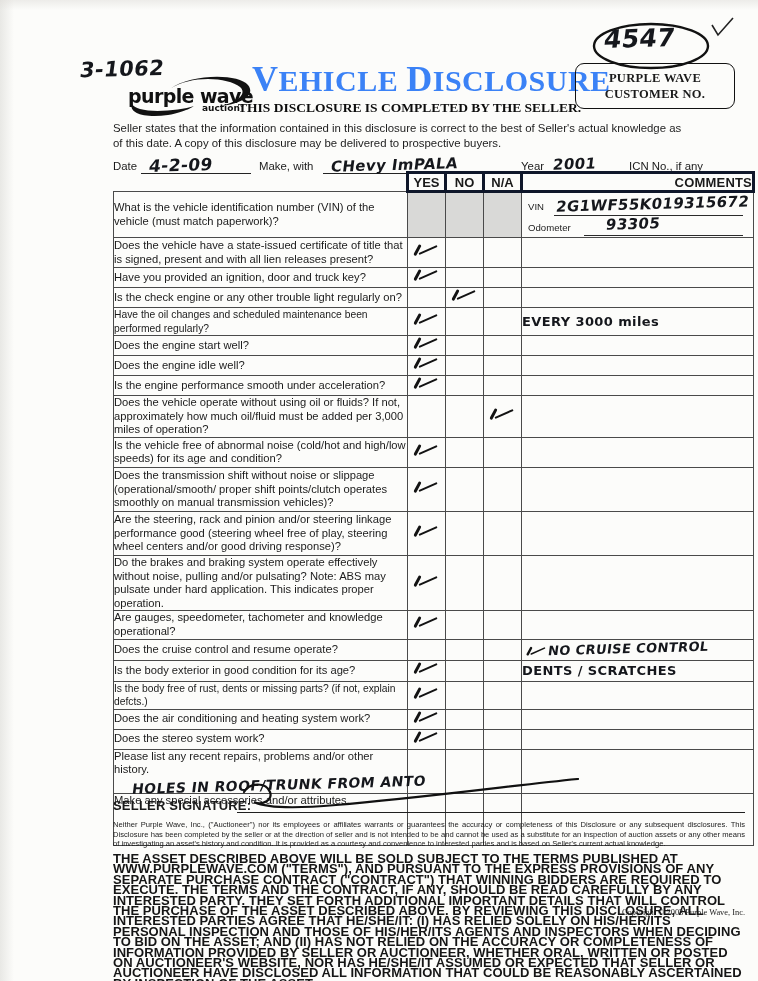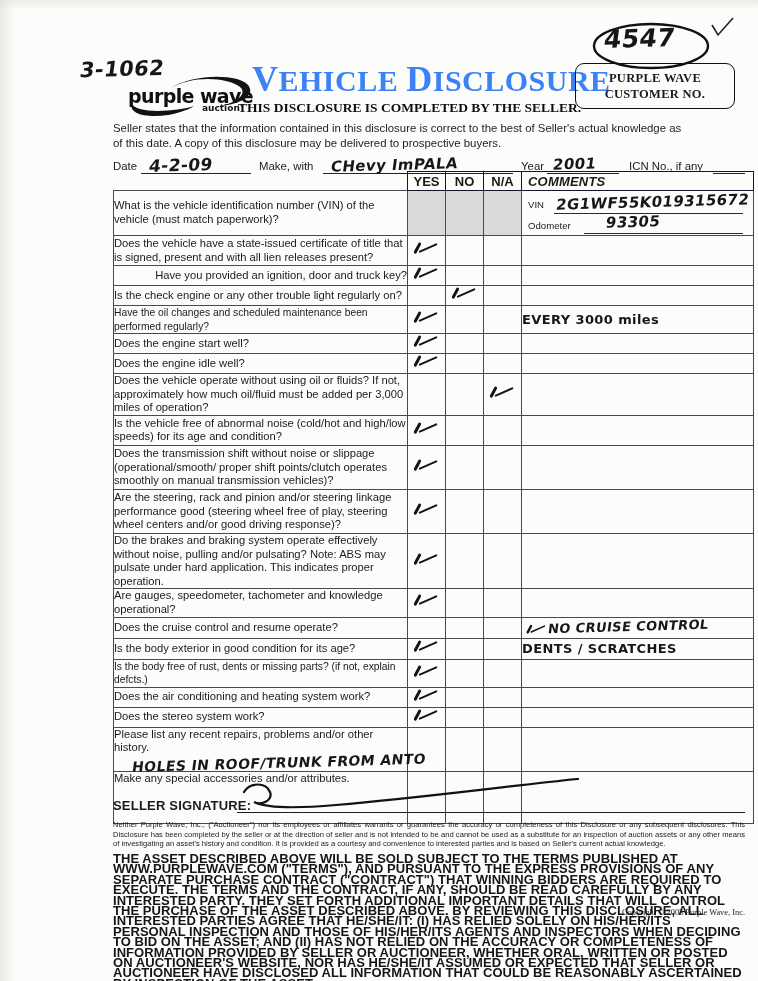--- a/index.html
+++ b/index.html
@@ -130,24 +130,24 @@
     padding: 3px 5px 3px 6px;
     font-size: 11.2px; line-height: 13.6px;
     color: #1b1b1b;
   }
   .q.tight { font-size: 10.3px; }
   .hdr th {
     text-align: center;
     font-family: "Liberation Sans", sans-serif;
     font-weight: 700; font-size: 13px;
     height: 19px;
-    border: 1px solid #0f172a;
+    border: 3px solid #0f172a;
   }
   .hdr th.comments {
-    text-align: left; padding-left: 6px; letter-spacing: .2px; font-style: italic;
+    text-align: right; padding-left: 6px; letter-spacing: .2px;
   }
   .hdr th.blank { border: none; }
   .col-mark { width: 38px; }
   .col-comments { width: 232px; }
 
   .shaded { background: #d9d9d7; }
 
   
   .tick {
     display: inline-block;
@@ -287,21 +287,21 @@
           </td>
         </tr>
         <tr>
           <td class="q" style="height: 30px;">Does the vehicle have a state-issued certificate of title that is signed, present and with all lien releases present?</td>
           <td style="text-align: center;"><span class="tick"></span></td>
           <td></td>
           <td></td>
           <td class="cmt"></td>
         </tr>
         <tr>
-          <td class="q" style="height: 19px; text-align: right;">Have you provided an ignition, door and truck key?</td>
+          <td class="q" style="height: 19px;">Have you provided an ignition, door and truck key?</td>
           <td style="text-align: center;"><span class="tick"></span></td>
           <td></td>
           <td></td>
           <td class="cmt"></td>
         </tr>
         <tr>
           <td class="q" style="height: 19px;">Is the check engine or any other trouble light regularly on?</td>
           <td></td>
           <td style="text-align: center;"><span class="tick"></span></td>
           <td></td>
@@ -316,20 +316,27 @@
         </tr>
         <tr>
           <td class="q" style="height: 19px;">Does the engine start well?</td>
           <td style="text-align: center;"><span class="tick"></span></td>
           <td></td>
           <td></td>
           <td class="cmt"></td>
         </tr>
         <tr>
           <td class="q" style="height: 19px; margin-left: 9px;">Does the engine idle well?</td>
+          <td style="text-align: center;"><span class="tick"></span></td>
+          <td></td>
+          <td></td>
+          <td class="cmt"></td>
+        </tr>
+        <tr>
+          <td class="q" style="height: 19px;">Is the engine performance smooth under acceleration?</td>
           <td style="text-align: center;"><span class="tick"></span></td>
           <td></td>
           <td></td>
           <td class="cmt"></td>
         </tr>
         <tr>
           <td class="q" style="height: 30px;">Does the vehicle operate without using oil or fluids?  If not, approximately how much oil/fluid must be added per 3,000 miles of operation?</td>
           <td></td>
           <td></td>
           <td style="text-align: center;"><span class="tick"></span></td>

